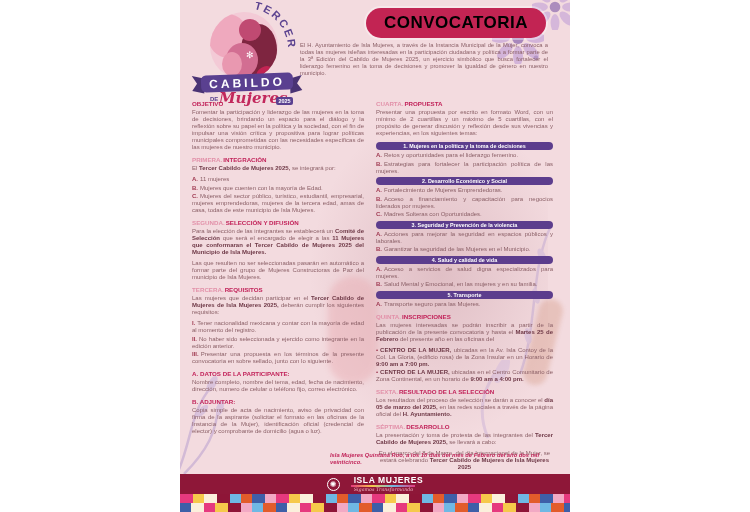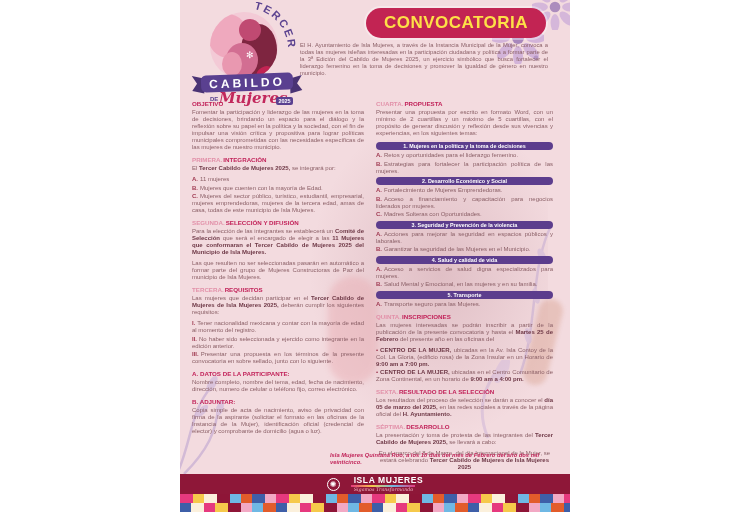--- a/index.html
+++ b/index.html
@@ -18,21 +18,21 @@
     opacity:.45; border-radius:12px; transform:rotate(14deg); filter:blur(2px); }
   .daisy1 { left:312px; top:12px; }
   .daisy2 { left:352px; top:-16px; }
   .leaves-bl { left:-8px; top:356px; opacity:.55; }
   .leaves-r  { left:330px; top:226px; opacity:.45; }
   .leaf-b    { left:278px; top:360px; opacity:.4; }
 
   
   .logo-wrap { position:absolute; left:4px; top:2px; width:126px; height:104px; z-index:3; }
   .title-pill { position:absolute; left:186px; top:8px; width:180px; height:30px; z-index:3;
-    background:#C22453; border-radius:16px; color:#fde047; font-weight:700; font-size:17px;
+    background:#C22453; border-radius:16px; color:#000000; font-weight:700; font-size:17px;
     letter-spacing:.5px; display:flex; align-items:center; justify-content:center;
     box-shadow:0 0 0 2px rgba(255,255,255,.35);text-align:right; }
   .intro { position:absolute; left:120px; top:42px; width:248px; z-index:3;
     font-size:5.8px; line-height:7px; color:#8A5F66; text-align:justify; }
   .bases-pill { position:absolute; left:127px; top:81px; width:238px; height:22px; z-index:3;
     background:#6B4C9E; border-radius:12px; color:#fff; font-weight:700; font-size:12px;
     letter-spacing:.3px; display:flex; align-items:center; justify-content:center;
     box-shadow:0 0 0 2px rgba(255,255,255,.3); }
 
   

